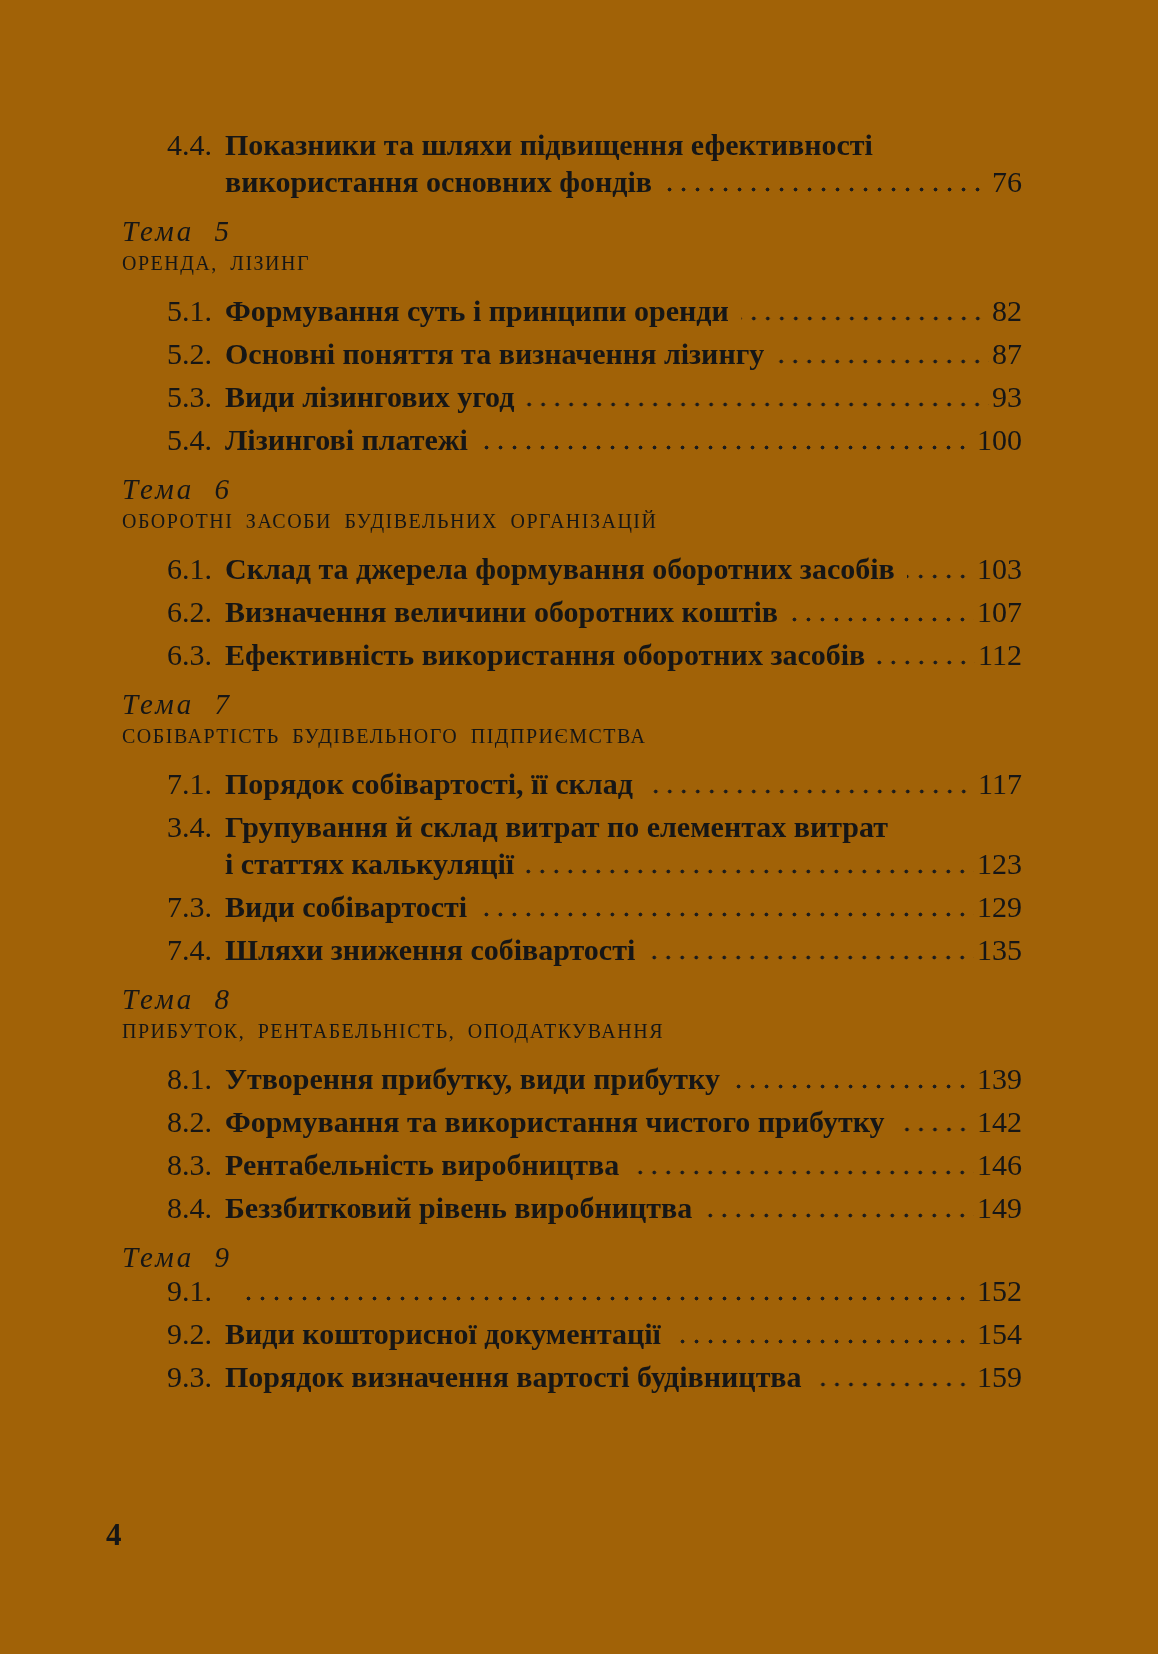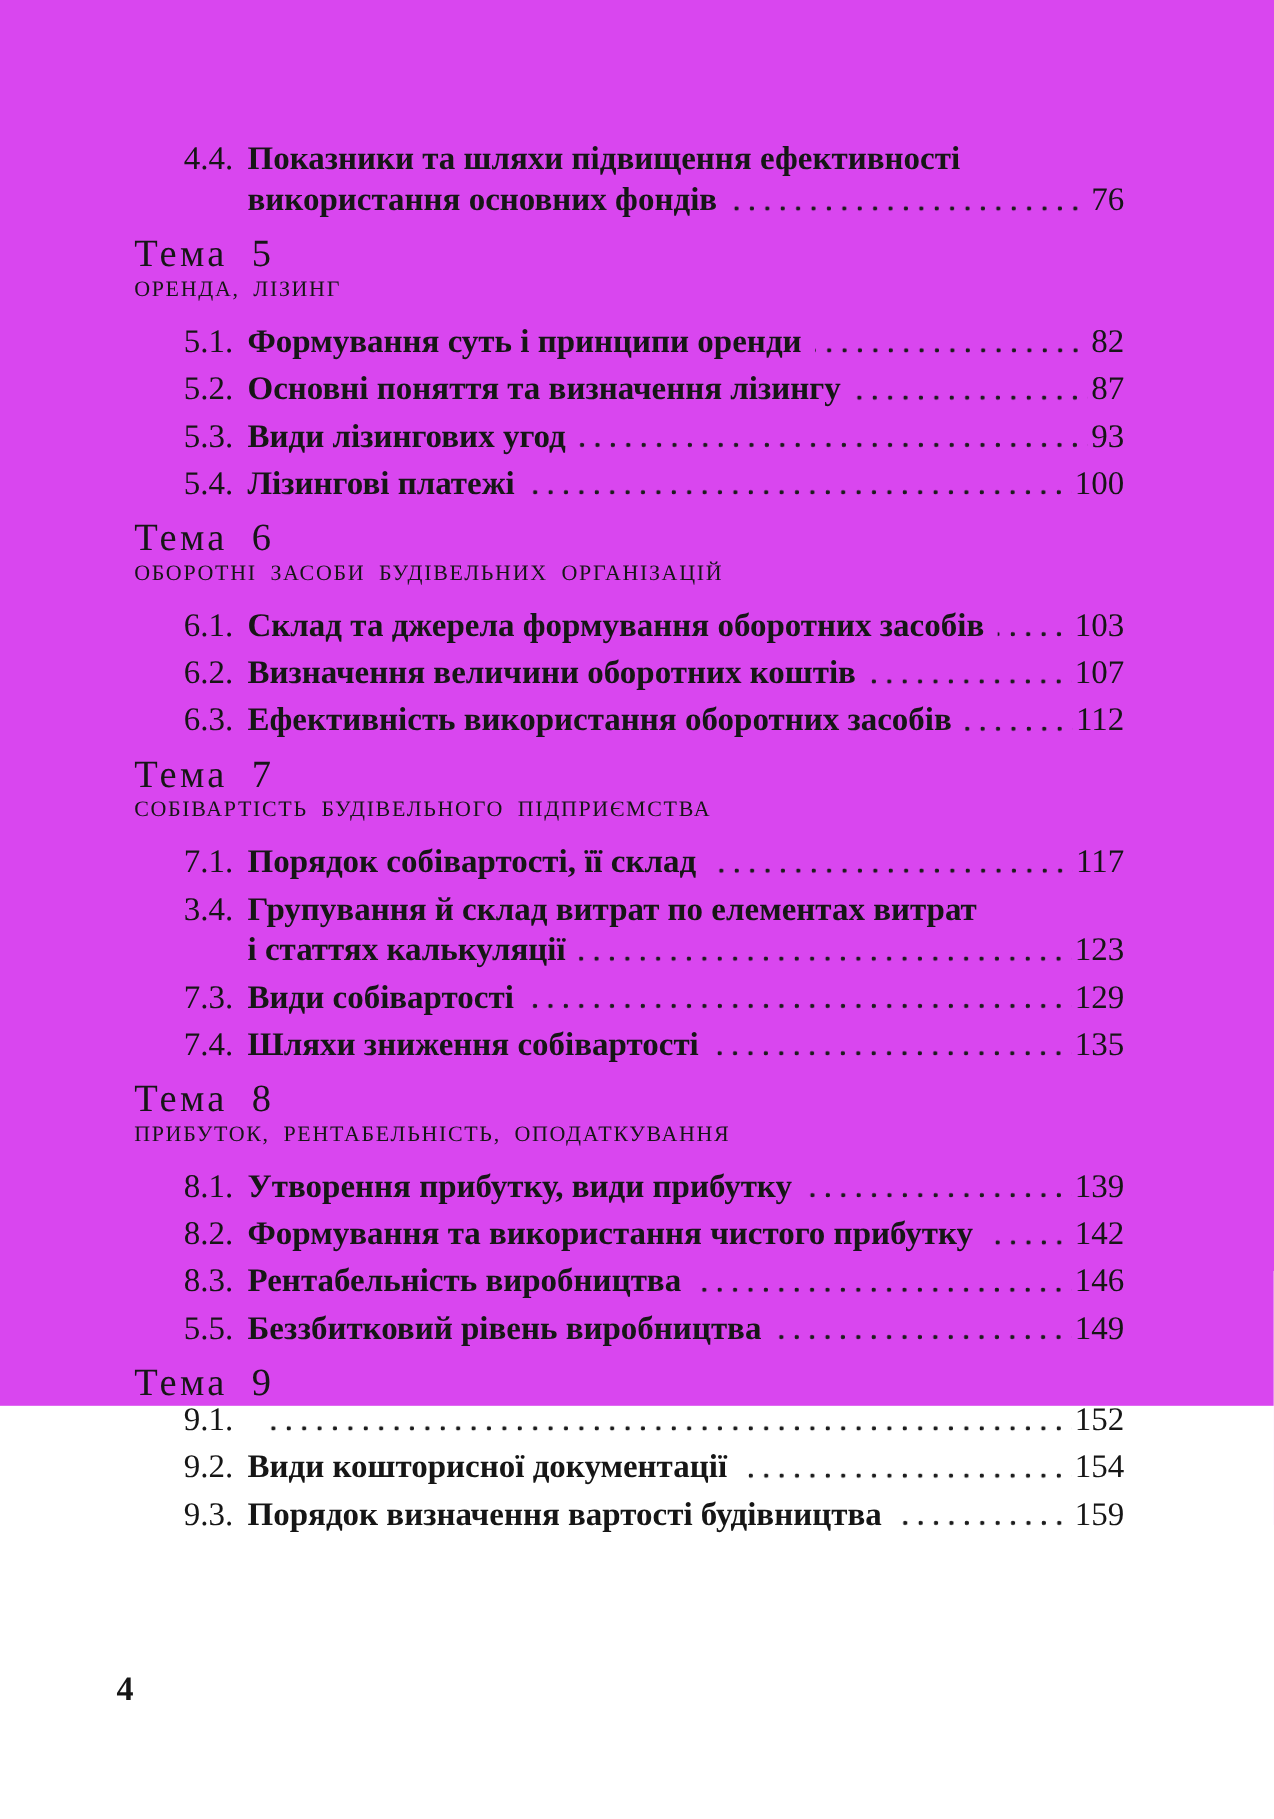--- a/index.html
+++ b/index.html
@@ -11,23 +11,23 @@
     width: 1158px;
     height: 1654px;
     position: relative;
     overflow: hidden;
     font-family: "Liberation Serif", "DejaVu Serif", serif;
     color: #161616;
   }
   .page {
     box-sizing: border-box;
     width: 1158px;
-    height: 1278px;
+    height: 1654px;
     padding: 126px 136px 0 122px;
-    background: #d946ef;
+    background: #a16207;
   }
   
   .toc-entry {
     margin-bottom: 6px;
   }
   .toc-entry.lead {
     margin-bottom: 16px;
   }
   .entry-row {
     display: flex;
@@ -57,21 +57,22 @@
     background-position: right bottom;
   }
   .entry-page {
     flex: 0 0 auto;
   }
   
   .toc-section {
     margin-top: 16px;
   }
   .theme-label {
-    font-size: 35px;
+    font-style: italic;
+    font-size: 29px;
     line-height: 30px;
     letter-spacing: 3px;
     word-spacing: 10px;
   }
   .section-title {
     font-size: 20px;
     line-height: 34px;
     letter-spacing: 1.5px;
     word-spacing: 6px;
     margin-bottom: 12px;
@@ -229,21 +230,21 @@
         <div class="toc-entry">
           <div class="entry-row">
             <span class="entry-num">8.3.</span>
             <span class="entry-text">Рентабельність виробництва</span>
             <span class="leader"></span>
             <span class="entry-page">146</span>
           </div>
         </div>
         <div class="toc-entry">
           <div class="entry-row">
-            <span class="entry-num">5.5.</span>
+            <span class="entry-num">8.4.</span>
             <span class="entry-text">Беззбитковий рівень виробництва</span>
             <span class="leader"></span>
             <span class="entry-page">149</span>
           </div>
         </div>
       </section>
       <section class="toc-section">
         <div class="theme-label">Тема 9</div>
         <div class="toc-entry">
           <div class="entry-row">

